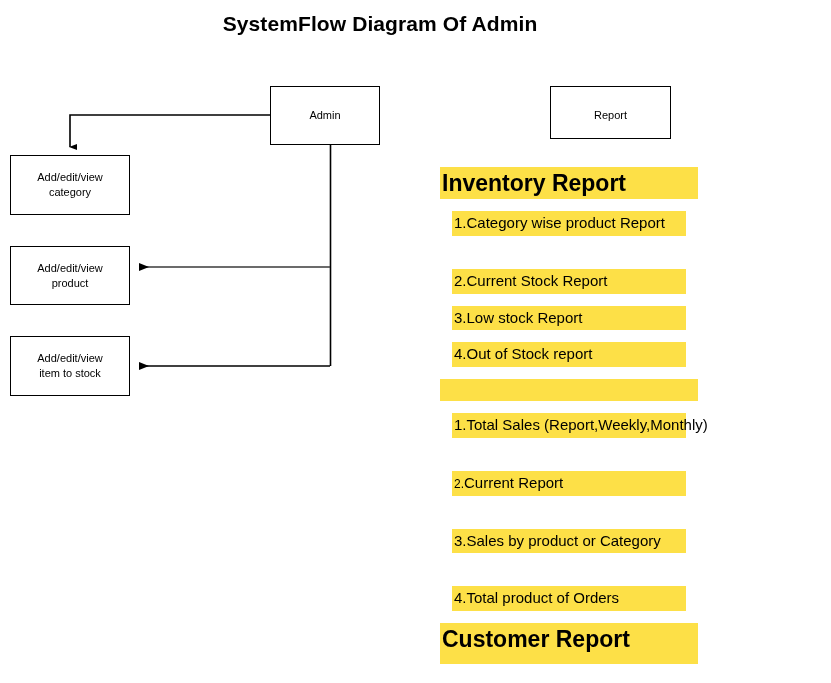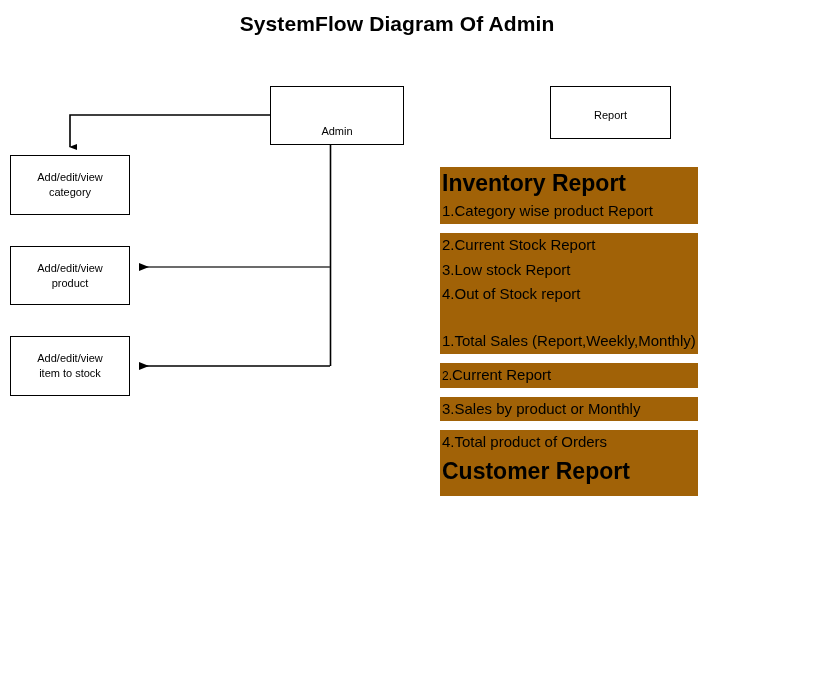--- a/index.html
+++ b/index.html
@@ -17,21 +17,21 @@
   }
   #canvas {
     position: relative;
     width: 831px;
     height: 683px;
   }
 
   
   .page-title {
     position: absolute;
-    left: 17px;
+    left: 0;
     top: 12px;
     width: 760px;
     text-align: center;
     font-size: 21px;
     font-weight: bold;
     letter-spacing: 0.1px;
     color: #000;
   }
 
   
@@ -46,23 +46,23 @@
     line-height: 1.35;
     text-align: center;
     color: #000;
     z-index: 3;
   }
   .flow-box .box-label {
     display: block;
     white-space: pre-line;
   }
   .box-admin {
-    left: 270px; top: 86px; width: 134px; height: 59px;
+    left: 270px; top: 86px; width: 110px; height: 59px;
     align-items: flex-start;
-    padding-top: 37px;
+    padding-top: 21px;
   }
   .box-report {
     left: 550px; top: 86px; width: 121px; height: 53px;
     align-items: flex-start;
     padding-top: 21px;
   }
   .box-category {
     left: 10px; top: 155px; width: 120px; height: 60px;
     align-items: center;
   }
@@ -86,39 +86,39 @@
 
   
   .report-panel {
     position: absolute;
     left: 440px;
     top: 167px;
     width: 258px;
     z-index: 1;
   }
   .report-row {
-    background: #a16207;
+    background: #fde047;
     padding: 0;
   }
   .report-row.plain { background: #ffffff; }
 
   .rep-heading {
     font-size: 23px;
     font-weight: bold;
     color: #000;
     line-height: 1.22;
     margin: 0;
     padding: 2px 2px 2px 2px;
     white-space: nowrap;
   }
   .rep-item {
     font-size: 15px;
     color: #000;
     line-height: 1.25;
-    margin: 0;
+    margin: 12px;
     padding: 3px 2px 3px 2px;
     white-space: nowrap;
   }
   .rep-item .num { font-size: 15px; }
   .rep-item .num.small { font-size: 12px; }
   .gap-sm { height: 9px; }
   .gap-lg { height: 22px; }
 </style>
 </head>
 <body>
@@ -174,21 +174,21 @@
       <div class="rep-item report-row"><span class="num">1.</span><span>Category wise product Report</span></div>
       <div class="gap-sm report-row plain"></div>
       <div class="rep-item report-row"><span class="num">2.</span><span>Current Stock Report</span></div>
       <div class="rep-item report-row"><span class="num">3.</span><span>Low stock Report</span></div>
       <div class="rep-item report-row"><span class="num">4.</span><span>Out of Stock report</span></div>
       <div class="gap-lg report-row"></div>
       <div class="rep-item report-row"><span class="num">1.</span><span>Total Sales (Report,Weekly,Monthly)</span></div>
       <div class="gap-sm report-row plain"></div>
       <div class="rep-item report-row"><span class="num small">2.</span><span>Current Report</span></div>
       <div class="gap-sm report-row plain"></div>
-      <div class="rep-item report-row"><span class="num">3.</span><span>Sales by product or Monthly</span></div>
+      <div class="rep-item report-row"><span class="num">3.</span><span>Sales by product or Category</span></div>
       <div class="gap-sm report-row plain"></div>
       <div class="rep-item report-row"><span class="num">4.</span><span>Total product of Orders</span></div>
       <div class="rep-heading report-row">Customer Report</div>
       <div class="gap-sm report-row"></div>
       <div class="gap-sm report-row plain"></div>
     </div>
 
 </div>
 
 </body></html>

